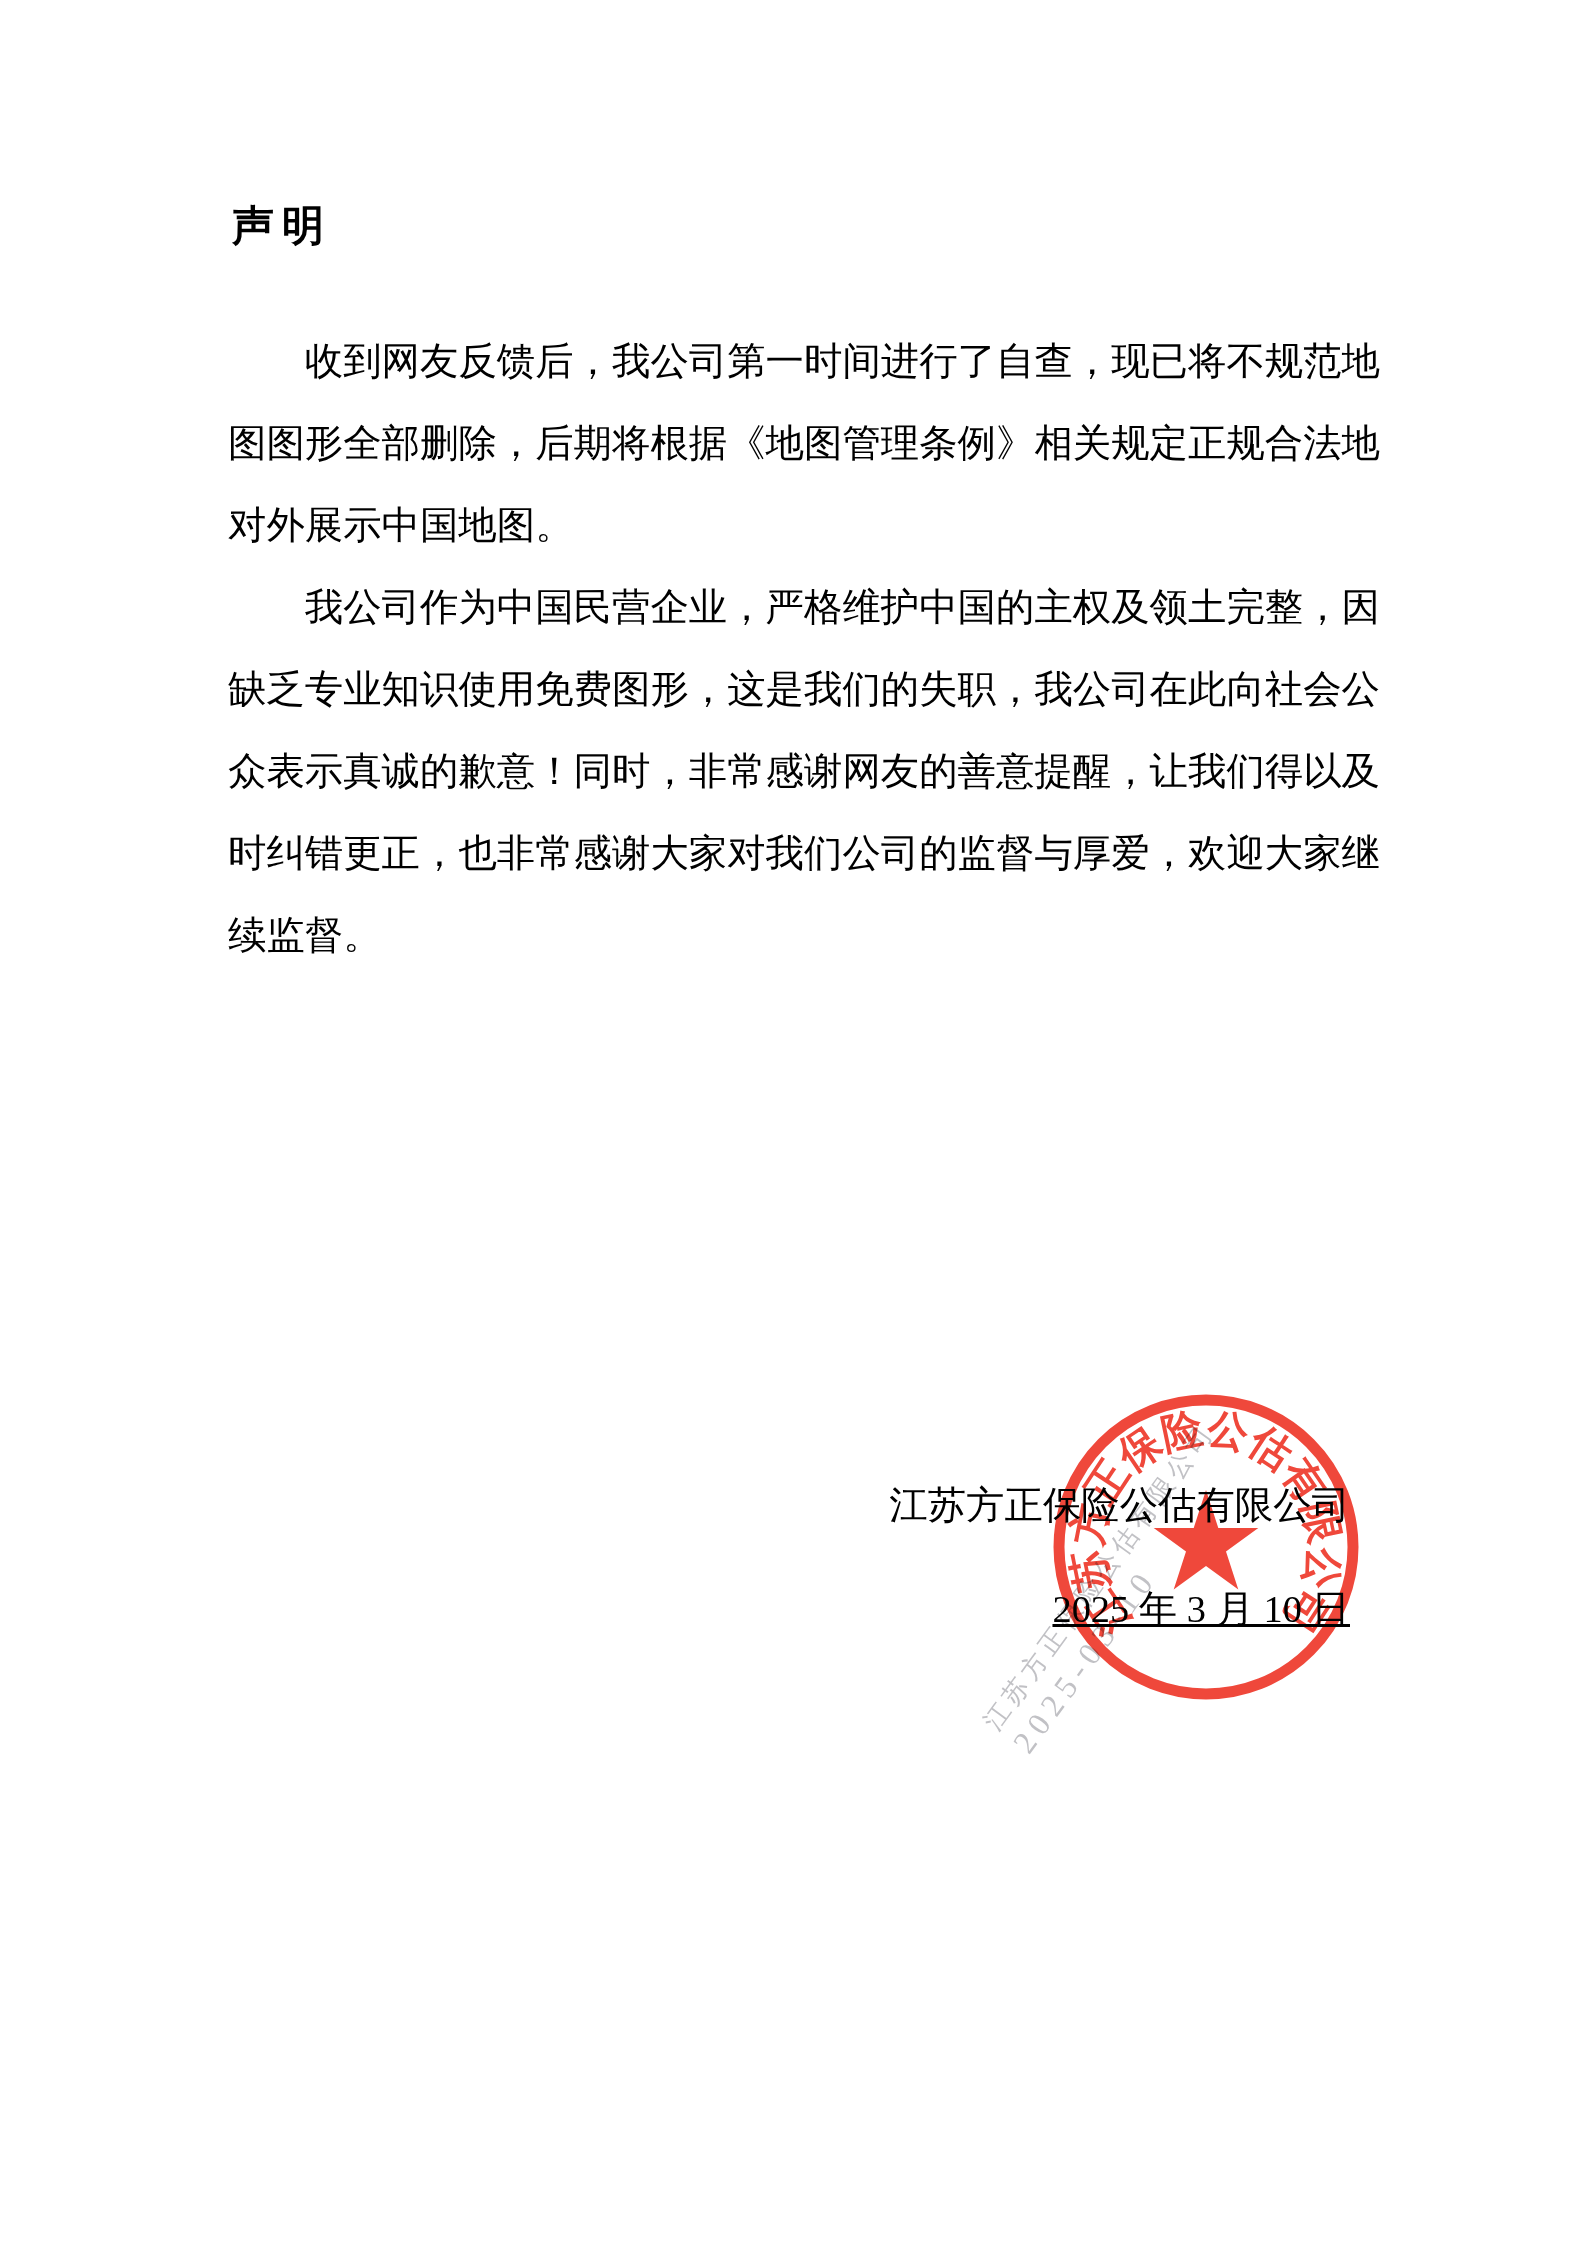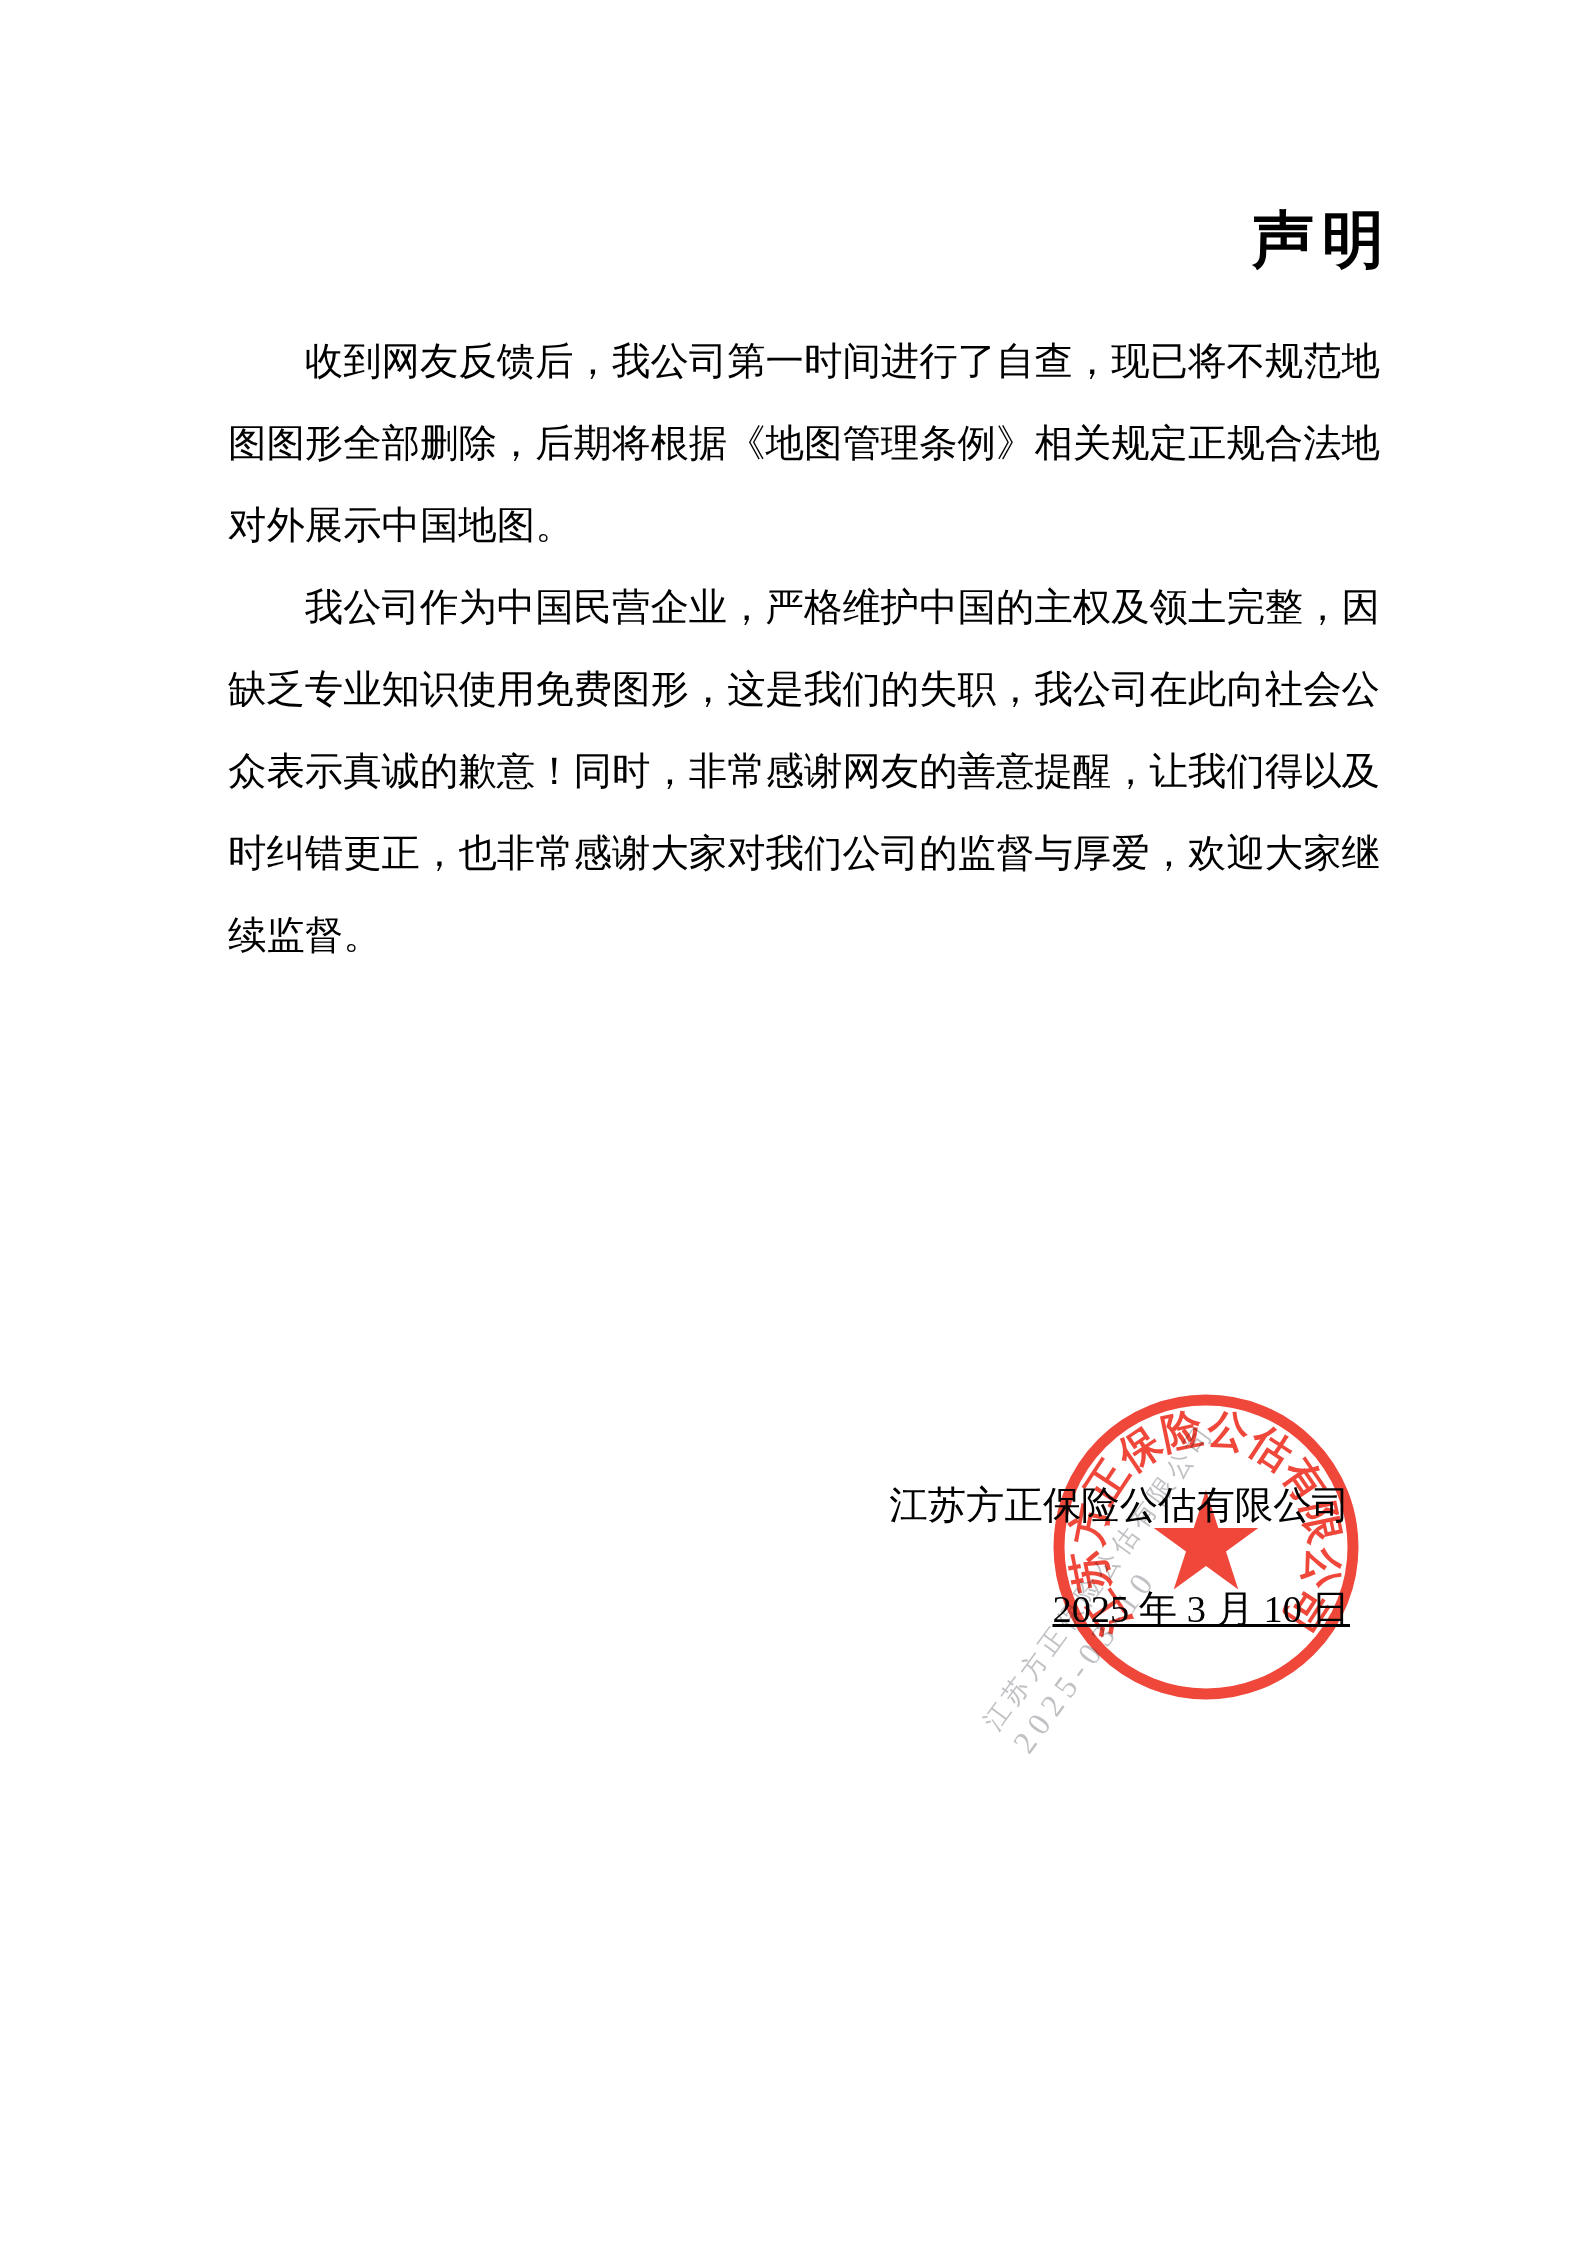--- a/index.html
+++ b/index.html
@@ -8,24 +8,24 @@
     width: 1587px;
     height: 2245px;
     background: #ffffff;
     font-family: "Liberation Serif", "DejaVu Serif", serif;
     color: #000000;
     overflow: hidden;
   }
   .doc-title {
     position: absolute;
     top: 198px;
-    left: 240px;
+    left: 232px;
     width: 1152px;
-    text-align: right;
-    font-size: 62px;
+    text-align: left;
+    font-size: 42px;
     font-weight: bold;
     letter-spacing: 8px;
   }
   .body-text {
     position: absolute;
     top: 320px;
     left: 228px;
     width: 1152px;
     font-size: 38.4px;
     line-height: 82px;

